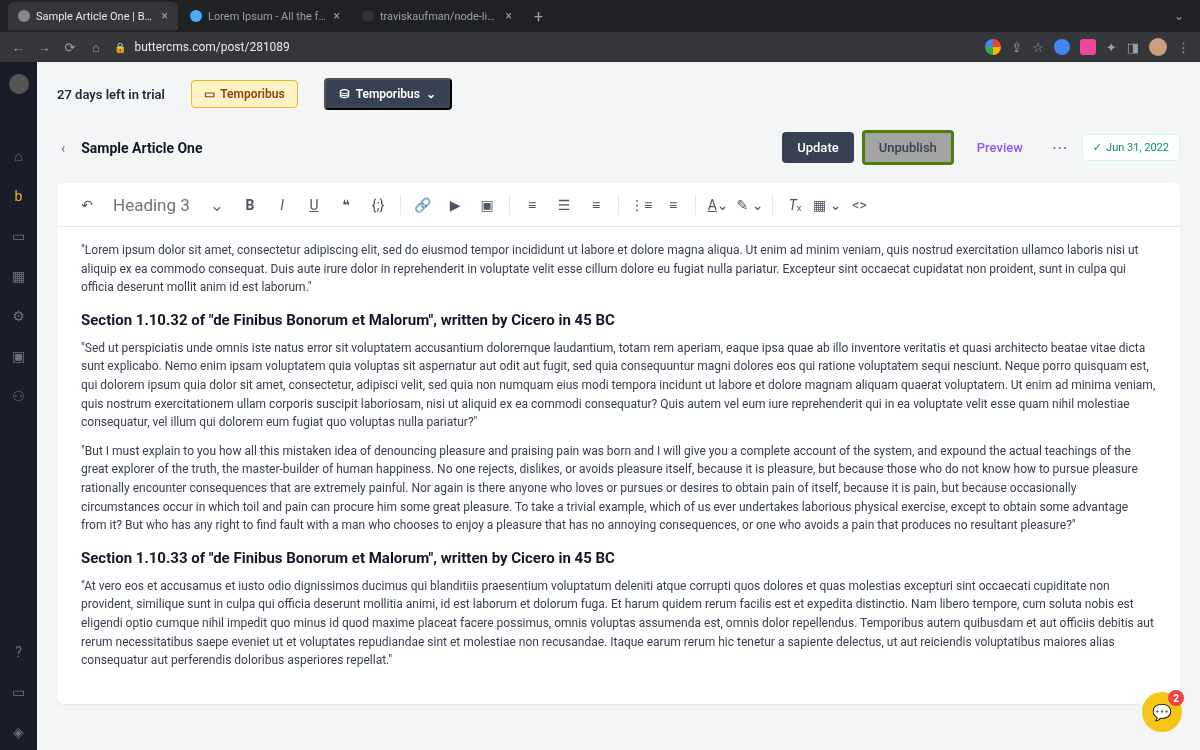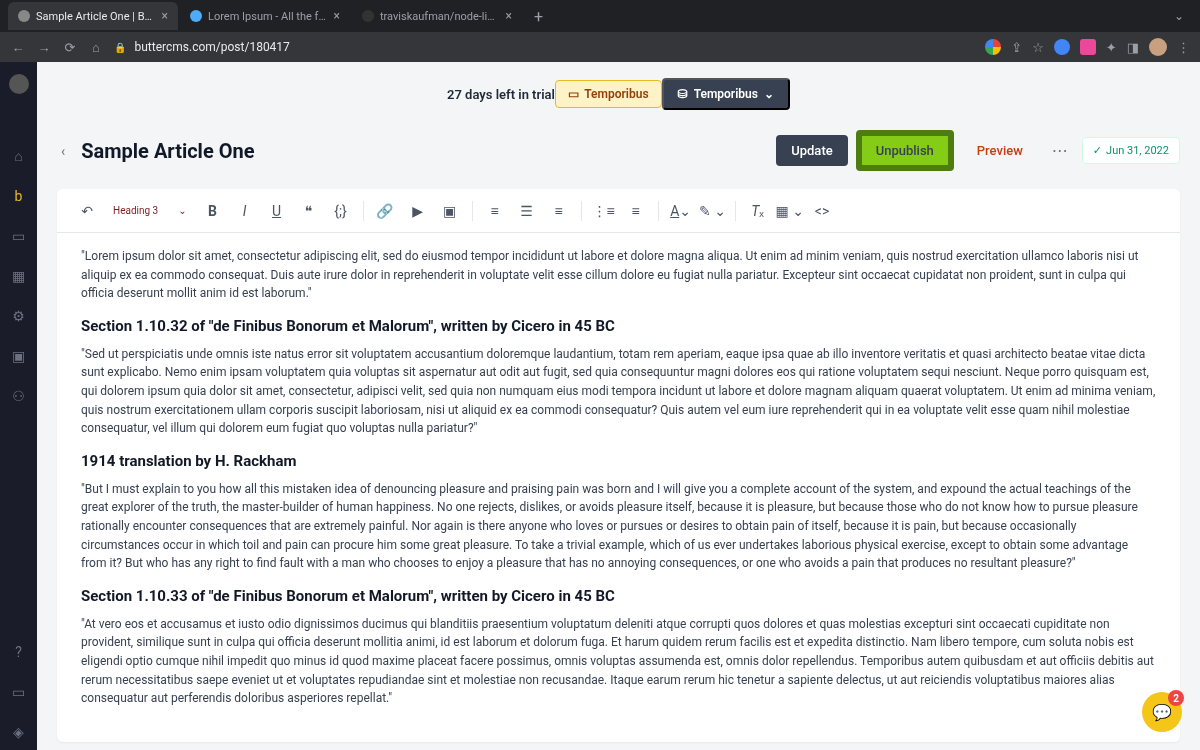--- a/index.html
+++ b/index.html
@@ -26,41 +26,41 @@
 
 .app { display:flex; height:688px; background:#f4f5f7;}
 .left-rail { width:37px; background:#1a1d29; display:flex; flex-direction:column; align-items:center; padding-top:12px; gap:4px;}
 .left-rail .avatar { width:20px; height:20px; border-radius:50%; background:#555; margin-bottom:40px;}
 .rail-ico { width:36px; height:36px; display:flex; align-items:center; justify-content:center; color:#6b7280; font-size:14px;}
 .rail-ico.active { color:#e8b923; }
 .rail-spacer { flex:1;}
 
 .main { flex:1; overflow-y:auto; padding:16px 20px;}
 
-.top-row { display:flex; justify-content:center; align-items:center; gap:0; margin-bottom:20px;}
+.top-row { display:flex; justify-content:flex-start; align-items:center; gap:26px; margin-bottom:20px;}
 .trial { font-size:13px; font-weight:600; color:#1f2937;}
 .sub-btn { background:#fef3c7; border:1px solid #e8b923; color:#92400e; padding:6px 12px; border-radius:4px; font-size:12px; font-weight:600; display:flex; align-items:center; gap:5px;}
 .prod-btn { background:#374151; color:#fff; padding:7px 14px; border-radius:4px; font-size:12px; font-weight:600; display:flex; align-items:center; gap:6px;}
 
 .title-row { display:flex; align-items:center; gap:12px; margin-bottom:18px;}
 .back-ch { color:#6b7280; font-size:14px; padding:4px;}
-.page-title { font-size:20px; font-weight:700; color:#111827;}
+.page-title { font-size:14px; font-weight:700; color:#111827;}
 .title-actions { margin-left:auto; display:flex; gap:8px; align-items:center;}
 .btn { padding:7px 14px; border-radius:4px; font-size:13px; font-weight:500; border:1px solid transparent;}
 .btn-primary { background:#374151; color:#fff;}
-.btn-sec { background:#84cc16; border:6px solid #4d7c0f; color:#374151;}
-.btn-link { background:transparent; color:#c2410c;}
+.btn-sec { background:#a3a3a3; border:3px solid #4d7c0f; color:#374151;}
+.btn-link { background:transparent; color:#8b5cf6;}
 .more-btn { color:#6b7280; font-size:16px; padding:0 6px;}
 .date-pill { background:#fff; border:1px solid #d1fae5; color:#059669; padding:6px 10px; border-radius:4px; font-size:11px; display:flex; align-items:center; gap:4px;}
 
 .editor-card { background:#fff; border-radius:6px; box-shadow:0 1px 2px rgba(0,0,0,.05); margin-bottom:20px;}
 .toolbar { height:44px; border-bottom:1px solid #e5e7eb; display:flex; align-items:center; padding:0 16px; gap:4px;}
 .tb-btn { min-width:28px; height:28px; display:flex; align-items:center; justify-content:center; color:#4b5563; font-size:14px; border-radius:3px;}
 .tb-sep { width:1px; height:20px; background:#e5e7eb; margin:0 4px;}
-.heading-sel { display:flex; align-items:center; gap:20px; font-size:10px; color:#7f1d1d; padding:0 8px;}
+.heading-sel { display:flex; align-items:center; gap:20px; font-size:17px; color:#737373; padding:0 8px;}
 
 .editor-body { padding:14px 24px 24px;}
 .editor-body h3 { font-size:15px; font-weight:700; color:#111827; margin:14px 0 10px;}
 .editor-body p { font-size:12px; color:#374151; line-height:1.55; margin-bottom:10px;}
 
 .chat-bubble { position:absolute; right:18px; bottom:18px; width:40px; height:40px; background:#f5c518; border-radius:50%; display:flex; align-items:center; justify-content:center;}
 .badge { position:absolute; top:-2px; right:-2px; width:16px; height:16px; background:#ef4444; color:#fff; border-radius:50%; display:flex; align-items:center; justify-content:center; font-size:10px; font-weight:700;}
 </style>
 </head>
 <body>
@@ -85,21 +85,21 @@
   <div class="tabs-right">⌄</div>
 </div>
 
 <div class="addr-bar">
   <span class="nav-ico">←</span>
   <span class="nav-ico">→</span>
   <span class="nav-ico">⟳</span>
   <span class="nav-ico">⌂</span>
   <div class="url-box">
     <span class="lock">🔒</span>
-    <span>buttercms.com/post/180417</span>
+    <span>buttercms.com/post/281089</span>
   </div>
   <div class="right-icons">
     <span class="ext-ico" style="background:conic-gradient(#ea4335 0 90deg,#fbbc05 0 180deg,#34a853 0 270deg,#4285f4 0);border-radius:50%;"></span>
     <span>⇪</span>
     <span>☆</span>
     <span class="ext-ico" style="background:#4285f4;border-radius:50%;"></span>
     <span class="ext-ico" style="background:#ec4899;"></span>
     <span>✦</span>
     <span>◨</span>
     <span class="avatar-ico"></span>
@@ -186,21 +186,20 @@
         <span class="tb-btn">✎ ⌄</span>
         <span class="tb-sep"></span>
         <span class="tb-btn"><i>T</i>ₓ</span>
         <span class="tb-btn">▦ ⌄</span>
         <span class="tb-btn">&lt;&gt;</span>
       </div>
       <div class="editor-body">
         <p>"Lorem ipsum dolor sit amet, consectetur adipiscing elit, sed do eiusmod tempor incididunt ut labore et dolore magna aliqua. Ut enim ad minim veniam, quis nostrud exercitation ullamco laboris nisi ut aliquip ex ea commodo consequat. Duis aute irure dolor in reprehenderit in voluptate velit esse cillum dolore eu fugiat nulla pariatur. Excepteur sint occaecat cupidatat non proident, sunt in culpa qui officia deserunt mollit anim id est laborum."</p>
         <h3>Section 1.10.32 of "de Finibus Bonorum et Malorum", written by Cicero in 45 BC</h3>
         <p>"Sed ut perspiciatis unde omnis iste natus error sit voluptatem accusantium doloremque laudantium, totam rem aperiam, eaque ipsa quae ab illo inventore veritatis et quasi architecto beatae vitae dicta sunt explicabo. Nemo enim ipsam voluptatem quia voluptas sit aspernatur aut odit aut fugit, sed quia consequuntur magni dolores eos qui ratione voluptatem sequi nesciunt. Neque porro quisquam est, qui dolorem ipsum quia dolor sit amet, consectetur, adipisci velit, sed quia non numquam eius modi tempora incidunt ut labore et dolore magnam aliquam quaerat voluptatem. Ut enim ad minima veniam, quis nostrum exercitationem ullam corporis suscipit laboriosam, nisi ut aliquid ex ea commodi consequatur? Quis autem vel eum iure reprehenderit qui in ea voluptate velit esse quam nihil molestiae consequatur, vel illum qui dolorem eum fugiat quo voluptas nulla pariatur?"</p>
-        <h3>1914 translation by H. Rackham</h3>
         <p>"But I must explain to you how all this mistaken idea of denouncing pleasure and praising pain was born and I will give you a complete account of the system, and expound the actual teachings of the great explorer of the truth, the master-builder of human happiness. No one rejects, dislikes, or avoids pleasure itself, because it is pleasure, but because those who do not know how to pursue pleasure rationally encounter consequences that are extremely painful. Nor again is there anyone who loves or pursues or desires to obtain pain of itself, because it is pain, but because occasionally circumstances occur in which toil and pain can procure him some great pleasure. To take a trivial example, which of us ever undertakes laborious physical exercise, except to obtain some advantage from it? But who has any right to find fault with a man who chooses to enjoy a pleasure that has no annoying consequences, or one who avoids a pain that produces no resultant pleasure?"</p>
         <h3>Section 1.10.33 of "de Finibus Bonorum et Malorum", written by Cicero in 45 BC</h3>
         <p>"At vero eos et accusamus et iusto odio dignissimos ducimus qui blanditiis praesentium voluptatum deleniti atque corrupti quos dolores et quas molestias excepturi sint occaecati cupiditate non provident, similique sunt in culpa qui officia deserunt mollitia animi, id est laborum et dolorum fuga. Et harum quidem rerum facilis est et expedita distinctio. Nam libero tempore, cum soluta nobis est eligendi optio cumque nihil impedit quo minus id quod maxime placeat facere possimus, omnis voluptas assumenda est, omnis dolor repellendus. Temporibus autem quibusdam et aut officiis debitis aut rerum necessitatibus saepe eveniet ut et voluptates repudiandae sint et molestiae non recusandae. Itaque earum rerum hic tenetur a sapiente delectus, ut aut reiciendis voluptatibus maiores alias consequatur aut perferendis doloribus asperiores repellat."</p>
       </div>
     </div>
 
   </div>
 </div>
 
 <div class="chat-bubble">

